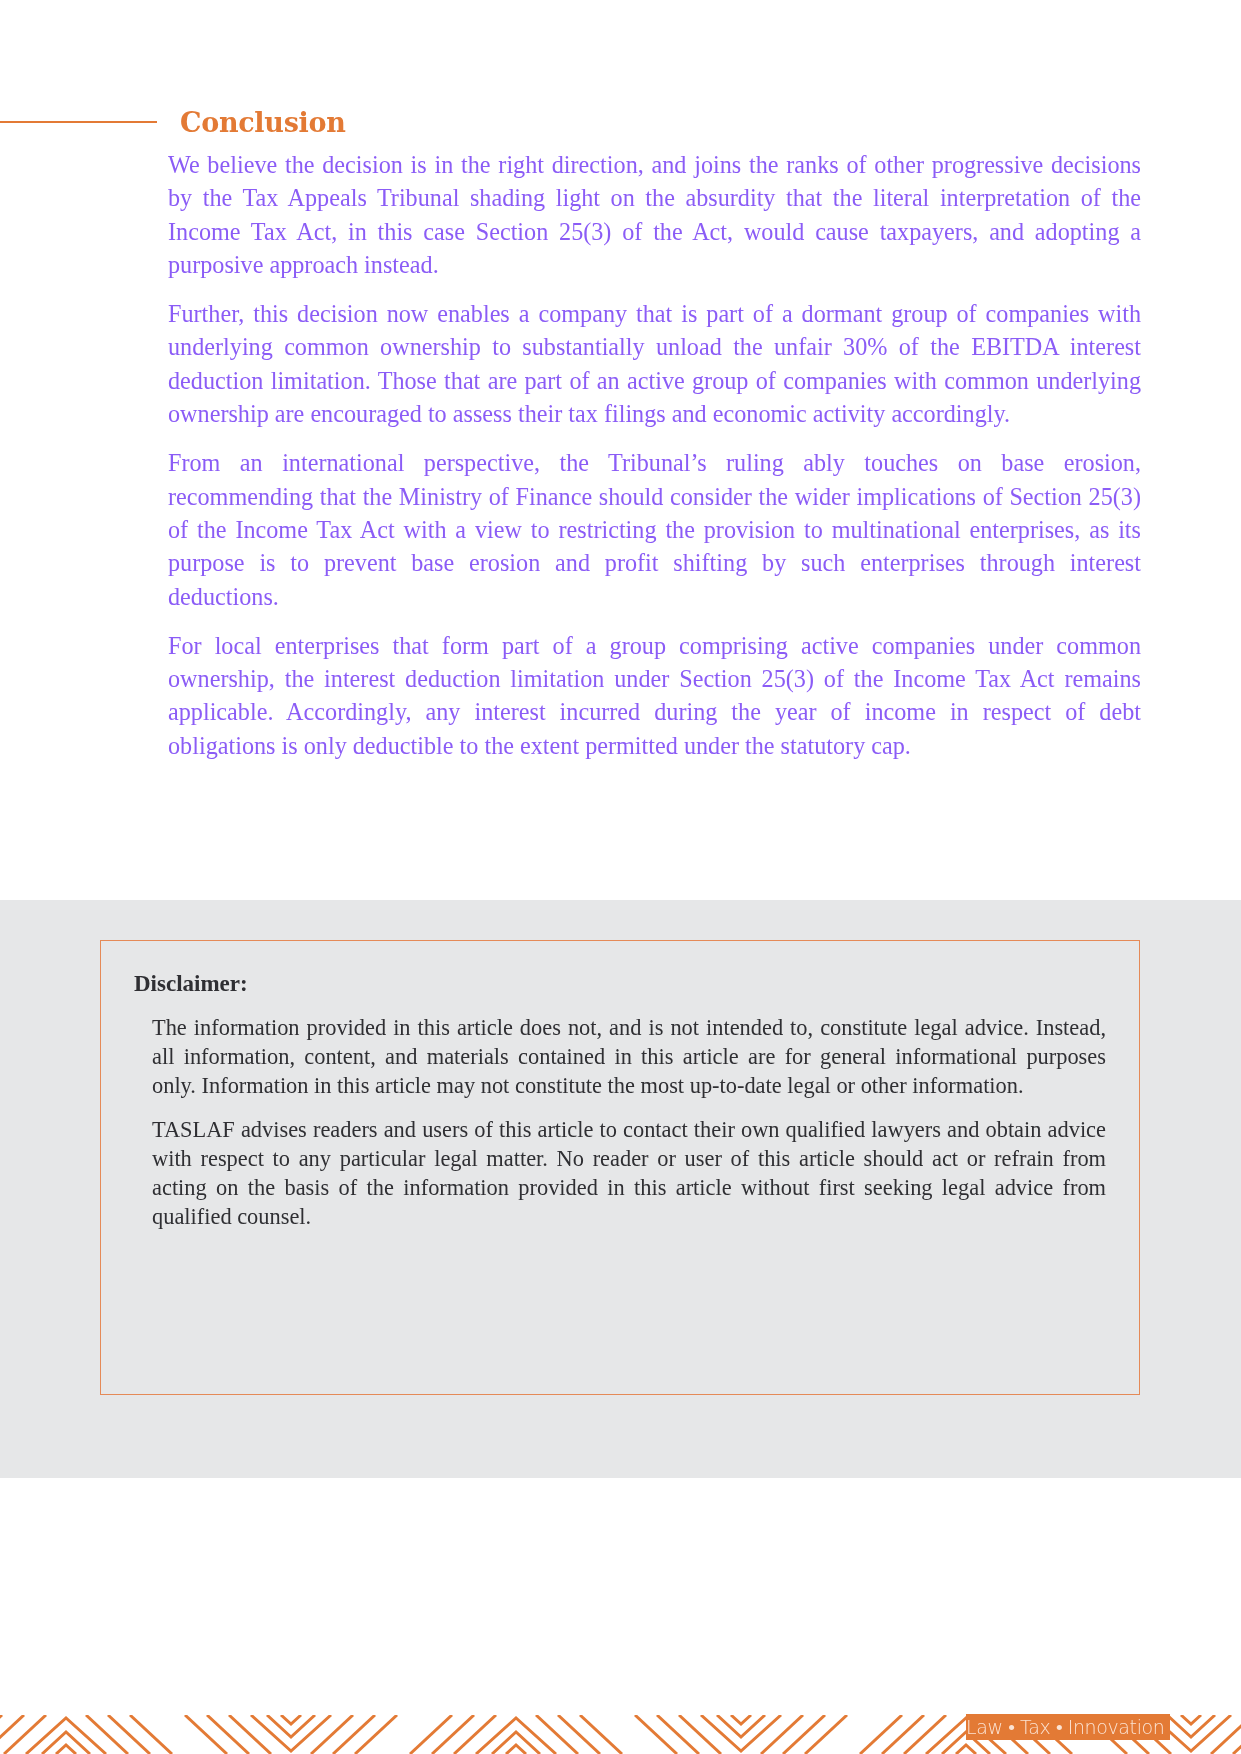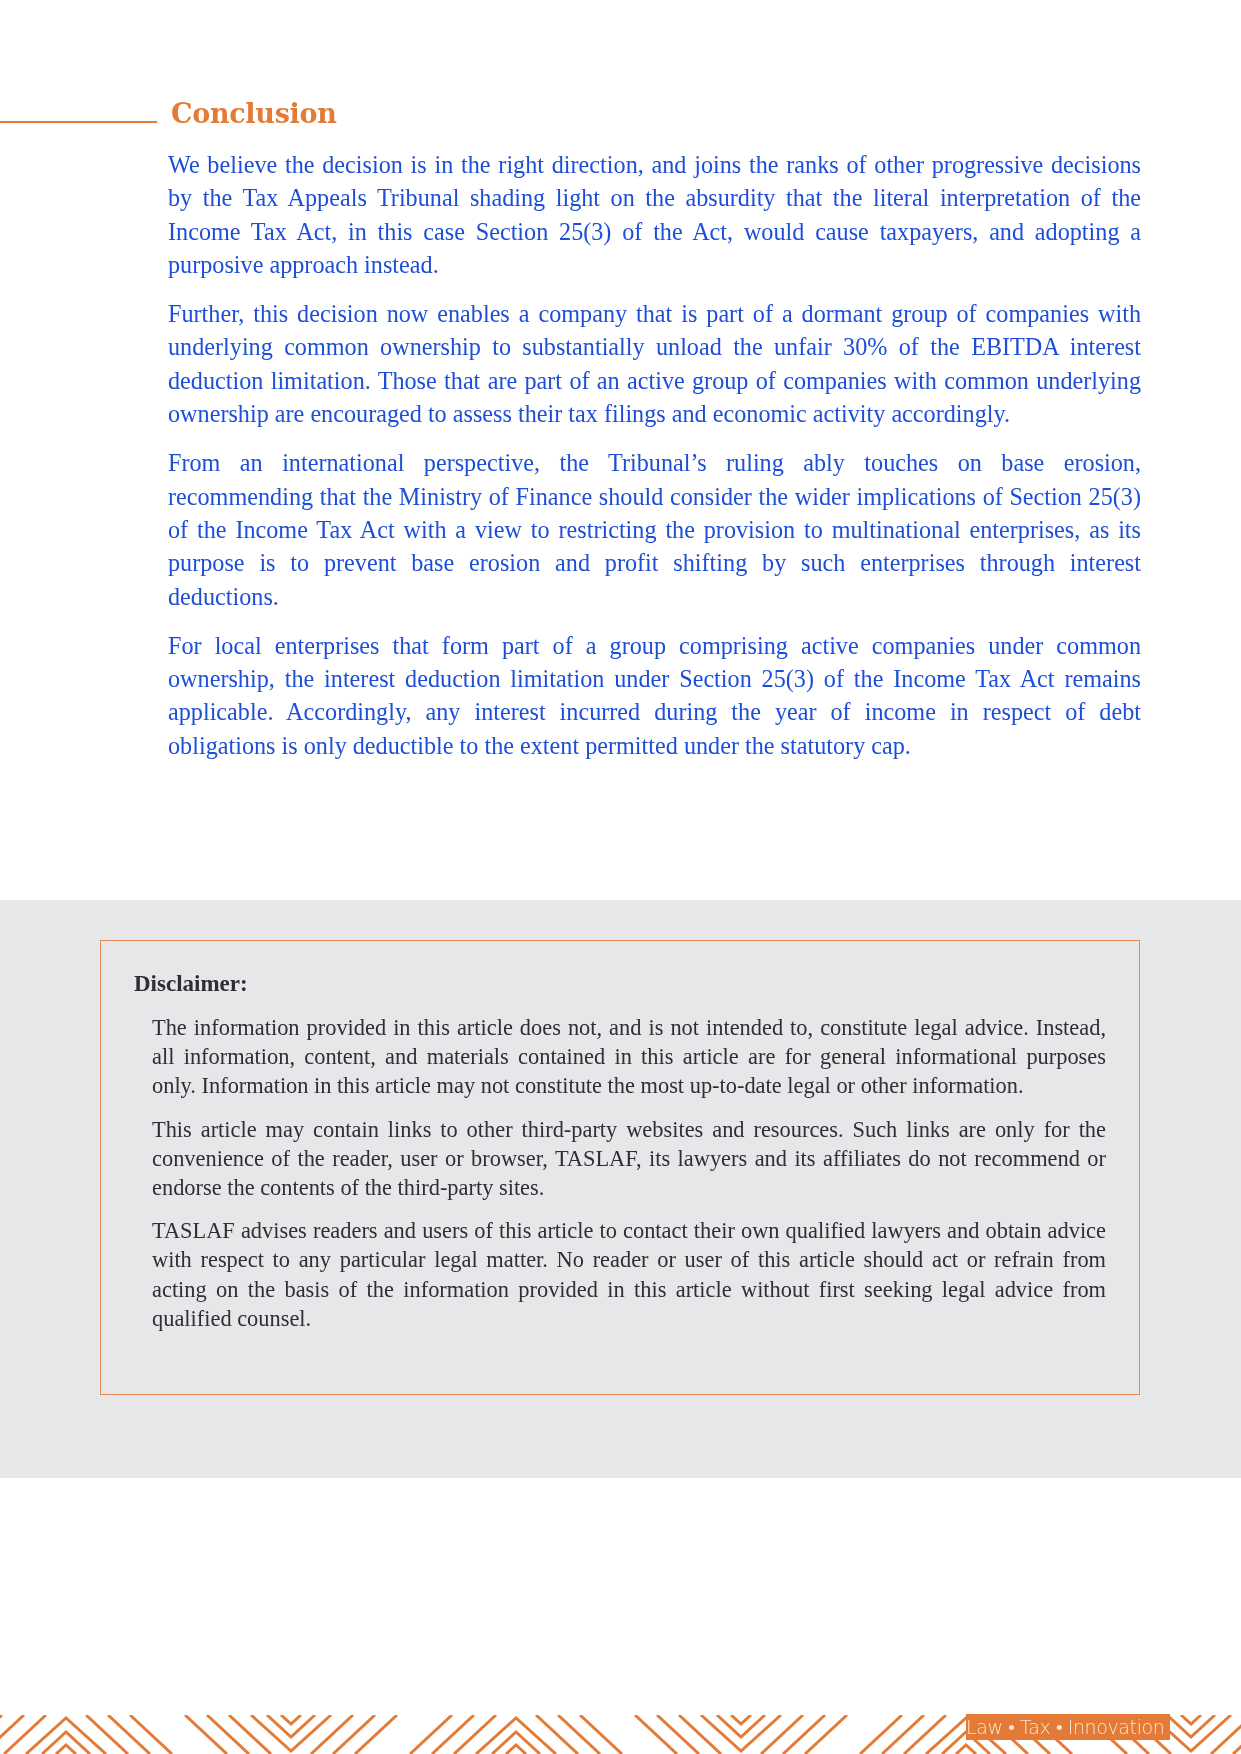--- a/index.html
+++ b/index.html
@@ -6,31 +6,31 @@
   body {
     width: 1241px; height: 1754px; position: relative; overflow: hidden;
     background: #ffffff; color: #2f2f33;
     font-family: "DejaVu Serif", serif;
   }
   .rule {
     position: absolute; left: 0; top: 121px; width: 157px; height: 2px;
     background: #e37a35;
   }
   .heading {
-    position: absolute; left: 168px; top: 94px; margin: 3px;
+    position: absolute; left: 168px; top: 94px; margin: 12px;
     font-family: "DejaVu Serif", serif; font-weight: bold; font-size: 27px;
     color: #e37a35; letter-spacing: -0.3px; line-height: 34px;
   }
   .body-text {
     position: absolute; left: 168px; top: 148px; width: 973px;
   }
   .body-text p {
     margin: 0 0 16px 0;
     font-family: "Liberation Serif", serif; font-size: 24.2px; line-height: 33.3px;
-    text-align: justify; hyphens: auto; color: #1d4ed8;
+    text-align: justify; hyphens: auto; color: #8b5cf6;
   }
   .gray-band {
     position: absolute; left: 0; top: 900px; width: 1241px; height: 578px;
     background: #e6e7e8;
   }
   .disclaimer-box {
     position: absolute; left: 100px; top: 940px; width: 1040px; height: 455px;
     box-sizing: border-box; border: 1.5px solid #e58a57;
     padding: 28px 33px 0 33px;
   }
@@ -63,21 +63,20 @@
   <p lang="en">We believe the decision is in the right direction, and joins the ranks of other progressive decisions by the Tax Appeals Tribunal shading light on the absurdity that the literal interpretation of the Income Tax Act, in this case Section 25(3) of the Act, would cause taxpayers, and adopting a purposive approach instead.</p>
   <p lang="en">Further, this decision now enables a company that is part of a dormant group of companies with underlying common ownership to substantially unload the unfair 30% of the EBITDA interest deduction limitation. Those that are part of an active group of companies with common underlying ownership are encouraged to assess their tax filings and economic activity accordingly.</p>
   <p lang="en">From an international perspective, the Tribunal’s ruling ably touches on base erosion, recommending that the Ministry of Finance should consider the wider implications of Section 25(3) of the Income Tax Act with a view to restricting the provision to multinational enterprises, as its purpose is to prevent base erosion and profit shifting by such enterprises through interest deductions.</p>
   <p lang="en">For local enterprises that form part of a group comprising active companies under common ownership, the interest deduction limitation under Section 25(3) of the Income Tax Act remains applicable. Accordingly, any interest incurred during the year of income in respect of debt obligations is only deductible to the extent permitted under the statutory cap.</p>
 </div>
 
 <div class="gray-band"></div>
 <div class="disclaimer-box">
   <div class="disclaimer-title">Disclaimer:</div>
   <p lang="en">The information provided in this article does not, and is not intended to, constitute legal advice. Instead, all information, content, and materials contained in this article are for general informational purposes only. Information in this article may not constitute the most up-to-date legal or other information.</p>
-  <p lang="en">This article may contain links to other third-party websites and resources. Such links are only for the convenience of the reader, user or browser, TASLAF, its lawyers and its affiliates do not recommend or endorse the contents of the third-party sites.</p>
   <p lang="en">TASLAF advises readers and users of this article to contact their own qualified lawyers and obtain advice with respect to any particular legal matter. No reader or user of this article should act or refrain from acting on the basis of the information provided in this article without first seeking legal advice from qualified counsel.</p>
 </div>
 
 <svg class="footer-pattern" width="1241" height="39" viewBox="0 0 1241 39">
   <defs>
     <pattern id="chev" x="-46" y="0" width="450" height="39" patternUnits="userSpaceOnUse">
       <g fill="none" stroke="#e37a35" stroke-width="3">
 
         <polyline points="72,39 112,3 152,39"></polyline>
         <polyline points="88,39 112,17 136,39"></polyline>

